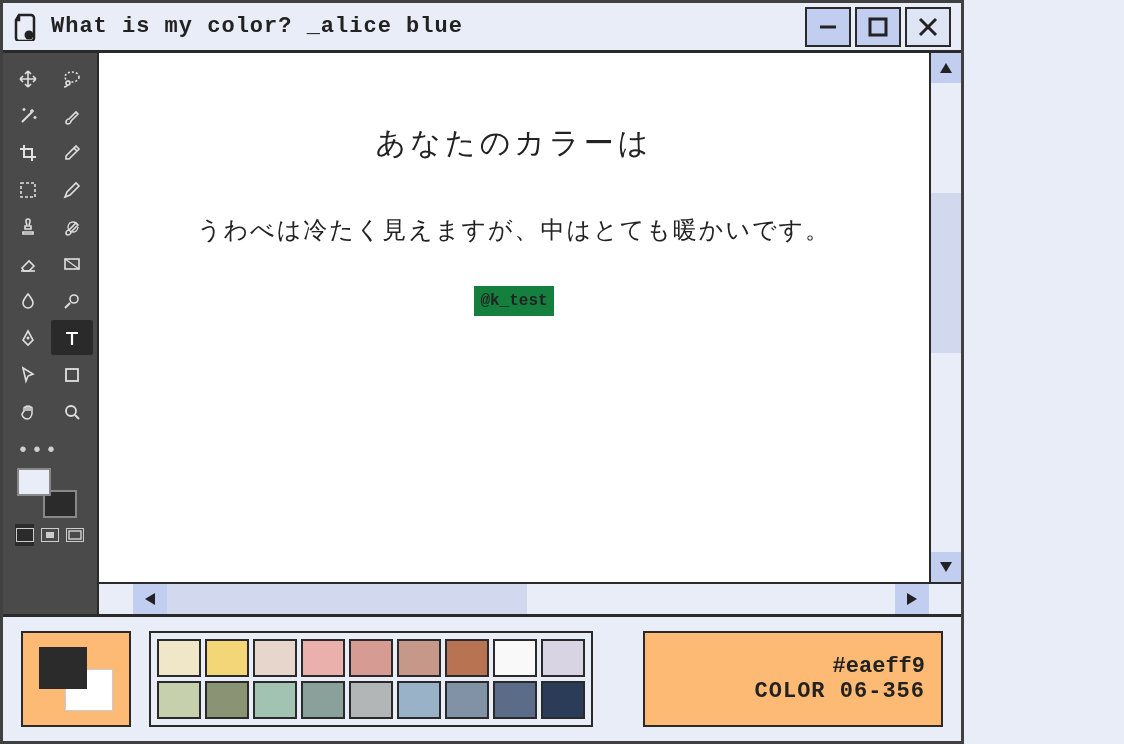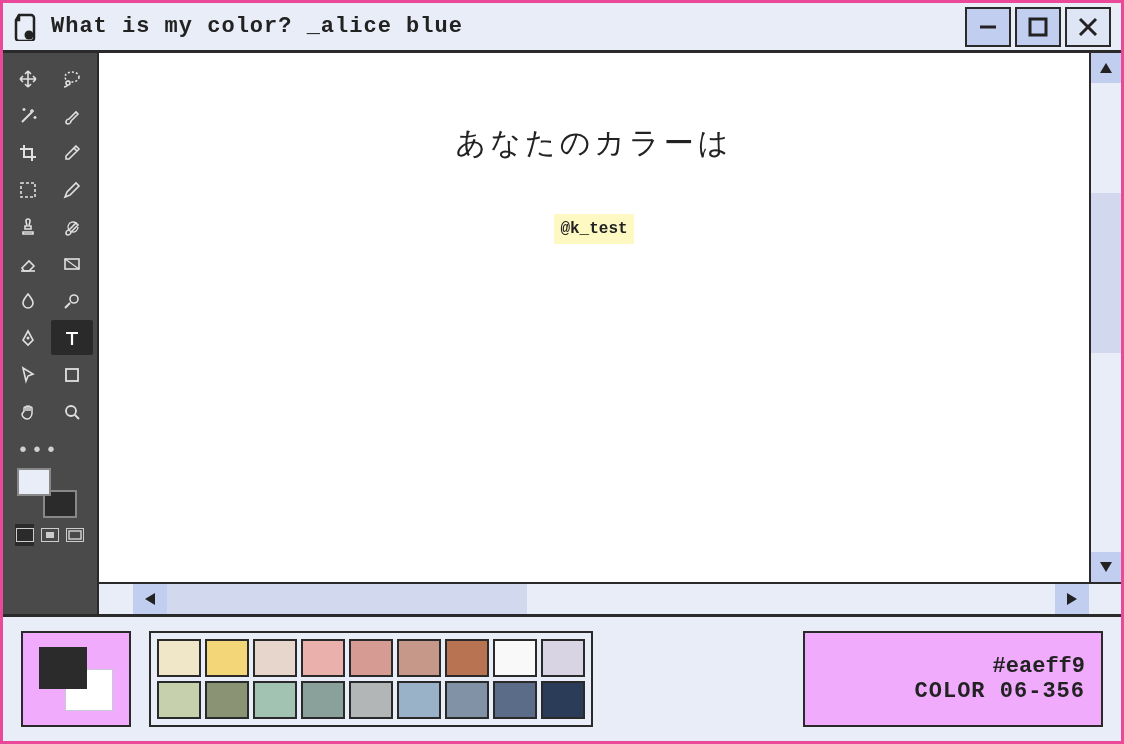--- a/index.html
+++ b/index.html
@@ -4,23 +4,23 @@
 <style>
   * { box-sizing: border-box; margin: 0; padding: 0; }
   html, body { width: 1124px; height: 744px; overflow: hidden; }
   body {
     background: #e8edf7;
     font-family: "Courier New", monospace;
     color: #222;
   }
 
   .window {
-    width: 1124px;
+    width: 964px;
     height: 744px;
-    border: 3px solid #ec4899;
+    border: 3px solid #404040;
     background: #e8edf7;
     display: flex;
     flex-direction: column;
   }
 
   
   .titlebar {
     height: 50px;
     display: flex;
     align-items: center;
@@ -145,21 +145,21 @@
     margin-bottom: 40px;
   }
   .canvas .bigname {
     font-family: "Hiragino Kaku Gothic ProN","Yu Gothic",sans-serif;
     font-size: 64px;
     font-weight: 900;
     letter-spacing: 2px;
     margin-bottom: 40px;
   }
   .canvas .handle-tag {
-    background: #fef9c3;
+    background: #15803d;
     padding: 6px 6px;
     font-family: "Courier New", monospace;
     font-size: 16px;
     font-weight: bold;
   }
 
   
   .vscroll {
     width: 32px;
     background: #e8edf7;
@@ -213,21 +213,21 @@
   .bottom {
     border-top: 3px solid #2a2a2a;
     background: #e8edf7;
     padding: 14px 18px 14px 18px;
     display:flex;
     align-items:stretch;
     gap: 18px;
   }
   .chip {
     border: 2px solid #2a2a2a;
-    background:#f0abfc;
+    background:#fdba74;
     padding: 8px;
   }
   .fgbg-chip {
     width: 110px;
     display:flex; align-items:center; justify-content:center;
   }
   .fgbg-chip-inner {
     position:relative; width:74px; height:64px;
   }
   .fgbg-chip-inner .sw {
@@ -434,20 +434,21 @@
               </svg>
           </div>
         </div>
       </div>
     </div>
 
     <div class="canvas-wrap">
       <div class="canvas-inner">
         <div class="canvas">
           <div class="heading">あなたのカラーは</div>
+          <div class="desc">うわべは冷たく見えますが、中はとても暖かいです。</div>
           <div class="handle-tag">@k_test</div>
         </div>
         <div class="vscroll">
           <div class="arrow">
             <svg width="16" height="14">
                 <polygon points="8,2 14,12 2,12" fill="#222"></polygon>
               </svg>
           </div>
           <div class="track">
             <div class="thumb"></div>

